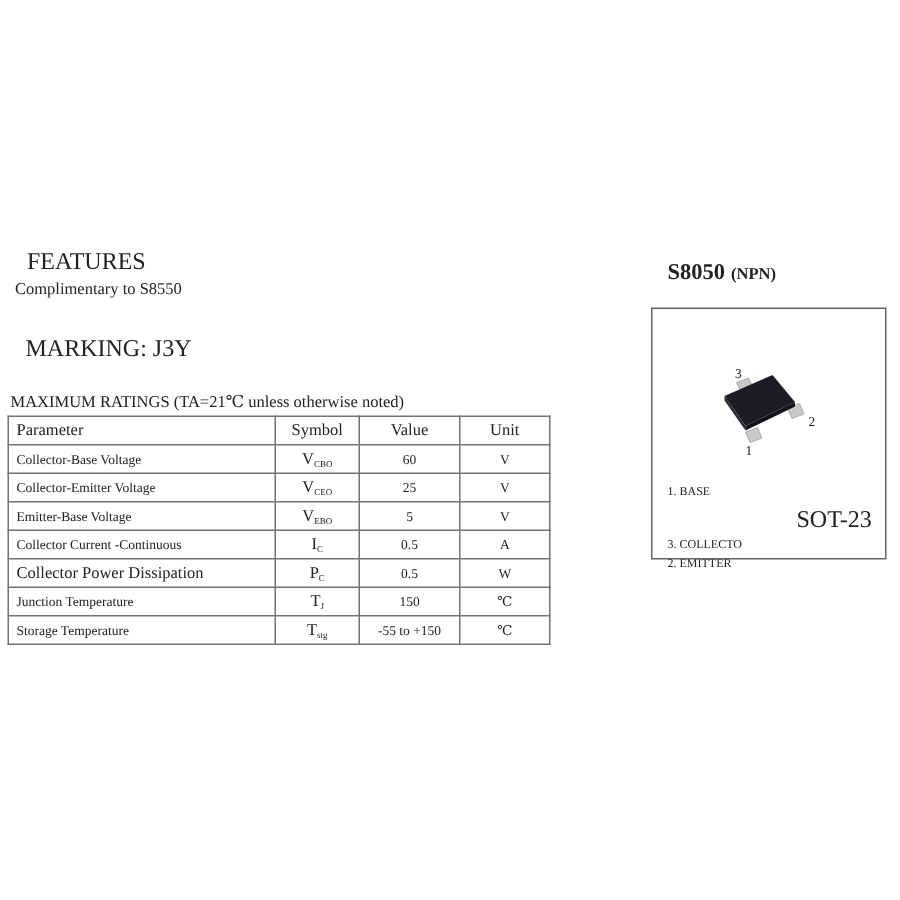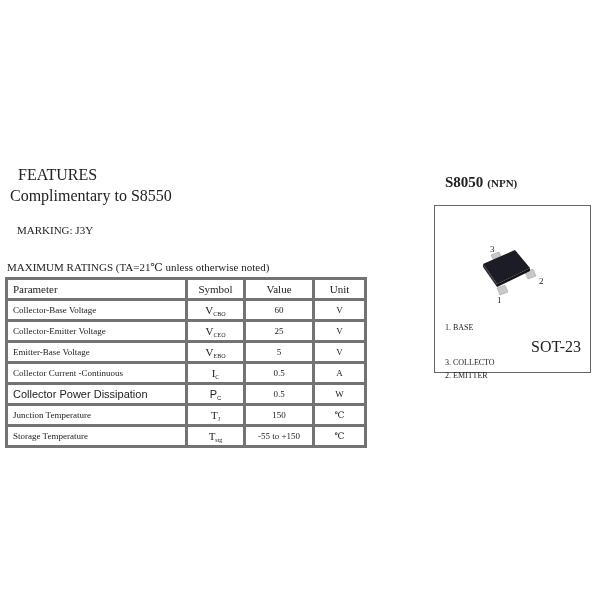--- a/index.html
+++ b/index.html
@@ -2,37 +2,37 @@
 <html><head>
 <meta charset="utf-8">
 <style>
   html, body { margin: 0; padding: 0; }
   body {
     width: 600px; height: 600px; background: #ffffff; position: relative; overflow: hidden;
     font-family: "Liberation Serif", "DejaVu Serif", serif; color: #222;
   }
   .abs { position: absolute; white-space: nowrap; }
   #features-title { left: 18px; top: 166px; font-size: 16px; }
-  #features-text { left: 10px; top: 187px; font-size: 16px; }
-  #marking { left: 17px; top: 224px; font-size: 11px; }
+  #features-text { left: 10px; top: 187px; font-size: 11px; }
+  #marking { left: 17px; top: 224px; font-size: 16px; }
   #ratings-title { left: 7px; top: 261px; font-size: 11px; }
 
   table.ratings {
     position: absolute; left: 5px; top: 277px; width: 362px;
     border-collapse: collapse; font-size: 9px;
   }
   table.ratings td, table.ratings th {
-    border: 3px solid #737373; height: 18px; padding: 0; font-weight: normal;
+    border: 1px solid #737373; height: 18px; padding: 0; font-weight: normal;
   }
   table.ratings th { font-size: 11px; }
   table.ratings .c-param { width: 172px; text-align: left; padding-left: 5px; }
   table.ratings .c-sym { width: 55px; text-align: center; }
   table.ratings .c-val { width: 66px; text-align: center; margin-top: 40px; }
   table.ratings .c-unit { text-align: center; }
-  table.ratings .sans { font-family: Liberation Sans, sans-serif; font-size: 11px; }
+  table.ratings .sans { font-family: Liberation Serif, serif; font-size: 11px; }
   table.ratings sub { font-size: 6px; vertical-align: -2px; }
   .sym-main { font-size: 11px; }
 
   #part-title { left: 445px; top: 174px; font-size: 15px; font-weight: bold; }
   #part-type { font-size: 11px; font-weight: bold; margin-left: 4px; }
 
   #pkg-box {
     position: absolute; left: 434px; top: 205px; width: 157px; height: 168px;
     border: 1px solid #666; box-sizing: border-box;
   }

